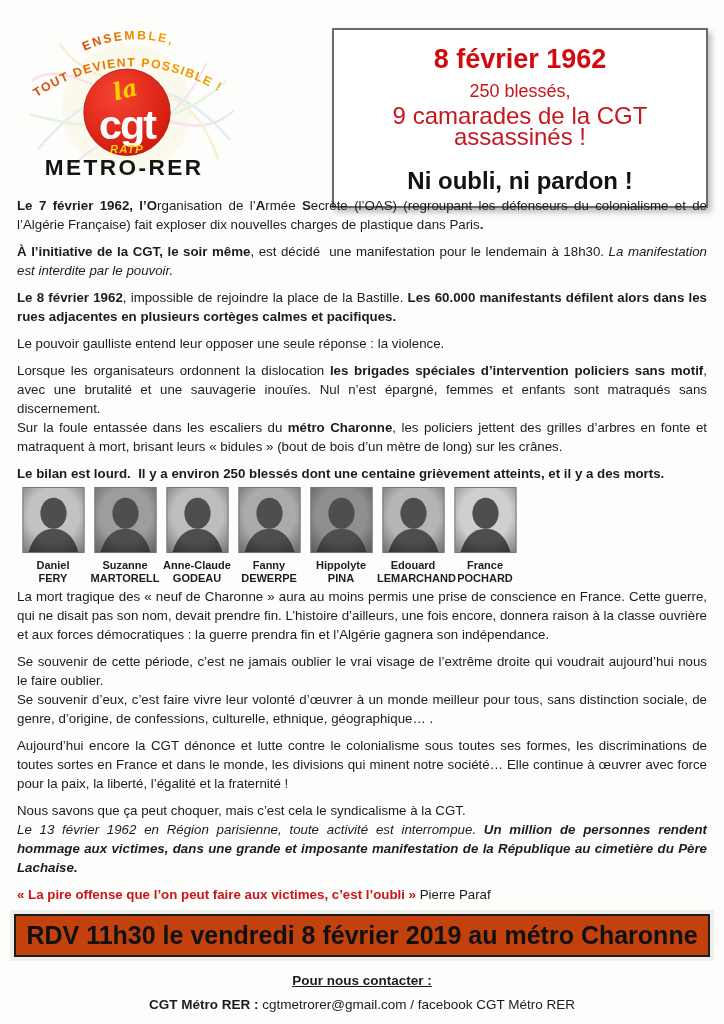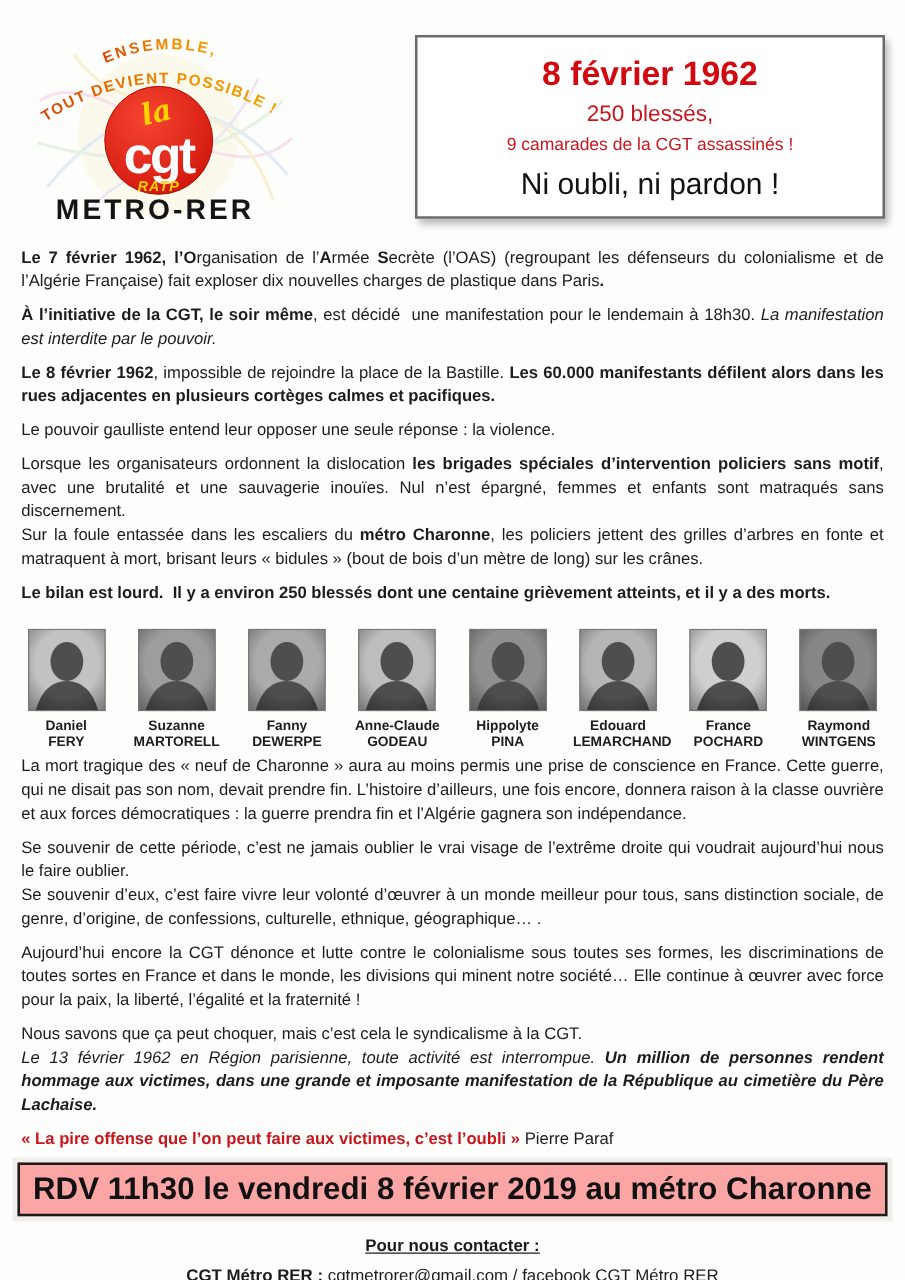--- a/index.html
+++ b/index.html
@@ -11,36 +11,36 @@
   
   .header{display:flex;align-items:flex-start;padding:20px 16px 0 14px;height:164px;}
   .logo-wrap{width:226px;flex:0 0 auto;}
   .alert{
     margin-left:auto;width:376px;background:#fff;text-align:center;
     border:2px solid #6b6b6b;box-shadow:3px 4px 6px rgba(0,0,0,.28);
     padding:14px 4px 12px;box-sizing:border-box;margin-top:8px;
   }
   .alert .t1{font-size:27px;font-weight:bold;color:var(--title-red);line-height:30px;}
   .alert .t2{font-size:18px;color:var(--red);margin-top:7px;line-height:21px;}
-  .alert .t3{font-size:14px;color:var(--red);margin-top:3px;line-height:21px;}
-  .alert .t4{font-size:24px;font-weight:normal;color:#121212;margin-top:8px;line-height:27px;}
+  .alert .t3{font-size:24px;color:var(--red);margin-top:3px;line-height:21px;}
+  .alert .t4{font-size:24px;font-weight:bold;color:#121212;margin-top:20px;line-height:27px;}
   
   .content{margin:12px 17px 0 17px;}
   .para{font-size:13.3px;line-height:19px;text-align:justify;margin:8px 0 0;}
   .para:first-child{margin-top:0;}
   .para.tight{margin-top:0;}
   .para.center{text-align:left;font-weight:bold;}
   
-  .victims{display:flex;justify-content:space-between;margin:20px 0 2px;}
+  .victims{display:flex;margin:4px 0 2px;}
   .victim{width:72px;text-align:center;}
   .victim svg{width:63px;height:66px;display:block;margin:0 auto;}
   .victim-name{font-size:11px;font-weight:bold;line-height:13px;margin-top:6px;}
   
   .rdv{
-    margin:10px 14px 0;border:2px solid #1c1c1c;background:#fca5a5;text-align:center;
+    margin:10px 14px 0;border:2px solid #1c1c1c;background:#c2410c;text-align:center;
     font-size:25px;font-weight:bold;color:#111;padding:5px 2px;white-space:nowrap;
     box-shadow:0 0 0 4px #efefec;
   }
   .contact{text-align:center;margin-top:16px;}
   .contact-title{font-size:13.5px;font-weight:bold;text-decoration:underline;}
   .contact-line{font-size:13.5px;margin-top:9px;}
   .hidden-defs{position:absolute;width:0;height:0;overflow:hidden;}
 </style>
 </head>
 <body>
@@ -141,46 +141,46 @@
             <rect x="0.5" y="0.5" width="63" height="67" fill="url(#vignette)"></rect>
             <rect x="0.5" y="0.5" width="63" height="67" fill="none" stroke="#767676" stroke-width="1"></rect>
           </svg>
           <div class="victim-name">
             <div>Suzanne</div>
             <div>MARTORELL</div>
           </div>
         </div>
         <div class="victim">
           <svg viewBox="0 0 64 68">
+            <rect width="64" height="68" fill="#bdbdbd"></rect>
+            <ellipse cx="32" cy="27" rx="13.5" ry="16" fill="#4e4e4e"></ellipse>
+            <path d="M6,68 Q13,43 32,43 Q51,43 58,68 Z" fill="#4e4e4e"></path>
+            <rect x="0.5" y="0.5" width="63" height="67" fill="url(#vignette)"></rect>
+            <rect x="0.5" y="0.5" width="63" height="67" fill="none" stroke="#767676" stroke-width="1"></rect>
+          </svg>
+          <div class="victim-name">
+            <div>Anne-Claude</div>
+            <div>GODEAU</div>
+          </div>
+        </div>
+        <div class="victim">
+          <svg viewBox="0 0 64 68">
             <rect width="64" height="68" fill="#ababab"></rect>
             <ellipse cx="32" cy="27" rx="13.5" ry="16" fill="#4e4e4e"></ellipse>
             <path d="M6,68 Q13,43 32,43 Q51,43 58,68 Z" fill="#4e4e4e"></path>
             <rect x="0.5" y="0.5" width="63" height="67" fill="url(#vignette)"></rect>
             <rect x="0.5" y="0.5" width="63" height="67" fill="none" stroke="#767676" stroke-width="1"></rect>
           </svg>
           <div class="victim-name">
             <div>Fanny</div>
             <div>DEWERPE</div>
           </div>
         </div>
         <div class="victim">
           <svg viewBox="0 0 64 68">
-            <rect width="64" height="68" fill="#bdbdbd"></rect>
-            <ellipse cx="32" cy="27" rx="13.5" ry="16" fill="#4e4e4e"></ellipse>
-            <path d="M6,68 Q13,43 32,43 Q51,43 58,68 Z" fill="#4e4e4e"></path>
-            <rect x="0.5" y="0.5" width="63" height="67" fill="url(#vignette)"></rect>
-            <rect x="0.5" y="0.5" width="63" height="67" fill="none" stroke="#767676" stroke-width="1"></rect>
-          </svg>
-          <div class="victim-name">
-            <div>Anne-Claude</div>
-            <div>GODEAU</div>
-          </div>
-        </div>
-        <div class="victim">
-          <svg viewBox="0 0 64 68">
             <rect width="64" height="68" fill="#8f8f8f"></rect>
             <ellipse cx="32" cy="27" rx="13.5" ry="16" fill="#4e4e4e"></ellipse>
             <path d="M6,68 Q13,43 32,43 Q51,43 58,68 Z" fill="#4e4e4e"></path>
             <rect x="0.5" y="0.5" width="63" height="67" fill="url(#vignette)"></rect>
             <rect x="0.5" y="0.5" width="63" height="67" fill="none" stroke="#767676" stroke-width="1"></rect>
           </svg>
           <div class="victim-name">
             <div>Hippolyte</div>
             <div>PINA</div>
           </div>
@@ -202,33 +202,20 @@
           <svg viewBox="0 0 64 68">
             <rect width="64" height="68" fill="#cfcfcf"></rect>
             <ellipse cx="32" cy="27" rx="13.5" ry="16" fill="#4e4e4e"></ellipse>
             <path d="M6,68 Q13,43 32,43 Q51,43 58,68 Z" fill="#4e4e4e"></path>
             <rect x="0.5" y="0.5" width="63" height="67" fill="url(#vignette)"></rect>
             <rect x="0.5" y="0.5" width="63" height="67" fill="none" stroke="#767676" stroke-width="1"></rect>
           </svg>
           <div class="victim-name">
             <div>France</div>
             <div>POCHARD</div>
-          </div>
-        </div>
-        <div class="victim">
-          <svg viewBox="0 0 64 68">
-            <rect width="64" height="68" fill="#878787"></rect>
-            <ellipse cx="32" cy="27" rx="13.5" ry="16" fill="#4e4e4e"></ellipse>
-            <path d="M6,68 Q13,43 32,43 Q51,43 58,68 Z" fill="#4e4e4e"></path>
-            <rect x="0.5" y="0.5" width="63" height="67" fill="url(#vignette)"></rect>
-            <rect x="0.5" y="0.5" width="63" height="67" fill="none" stroke="#767676" stroke-width="1"></rect>
-          </svg>
-          <div class="victim-name">
-            <div>Raymond</div>
-            <div>WINTGENS</div>
           </div>
         </div>
       </div>
 
     <div>
         <p class="para"><span>La mort tragique des « neuf de Charonne » aura au moins permis une prise de conscience en France. Cette guerre, qui ne disait pas son nom, devait prendre fin. L’histoire d’ailleurs, une fois encore, donnera raison à la classe ouvrière et aux forces démocratiques : la guerre prendra fin et l’Algérie gagnera son indépendance.</span></p>
         <p class="para"><span>Se souvenir de cette période, c’est ne jamais oublier le vrai visage de l’extrême droite qui voudrait aujourd’hui nous le faire oublier.</span></p>
         <p class="para tight"><span>Se souvenir d’eux, c’est faire vivre leur volonté d’œuvrer à un monde meilleur pour tous, sans distinction sociale, de genre, d’origine, de confessions, culturelle, ethnique, géographique… .</span></p>
         <p class="para"><span>Aujourd’hui encore la CGT dénonce et lutte contre le colonialisme sous toutes ses formes, les discriminations de toutes sortes en France et dans le monde, les divisions qui minent notre société… Elle continue à œuvrer avec force pour la paix, la liberté, l’égalité et la fraternité !</span></p>
         <p class="para"><span>Nous savons que ça peut choquer, mais c’est cela le syndicalisme à la CGT.</span></p>

